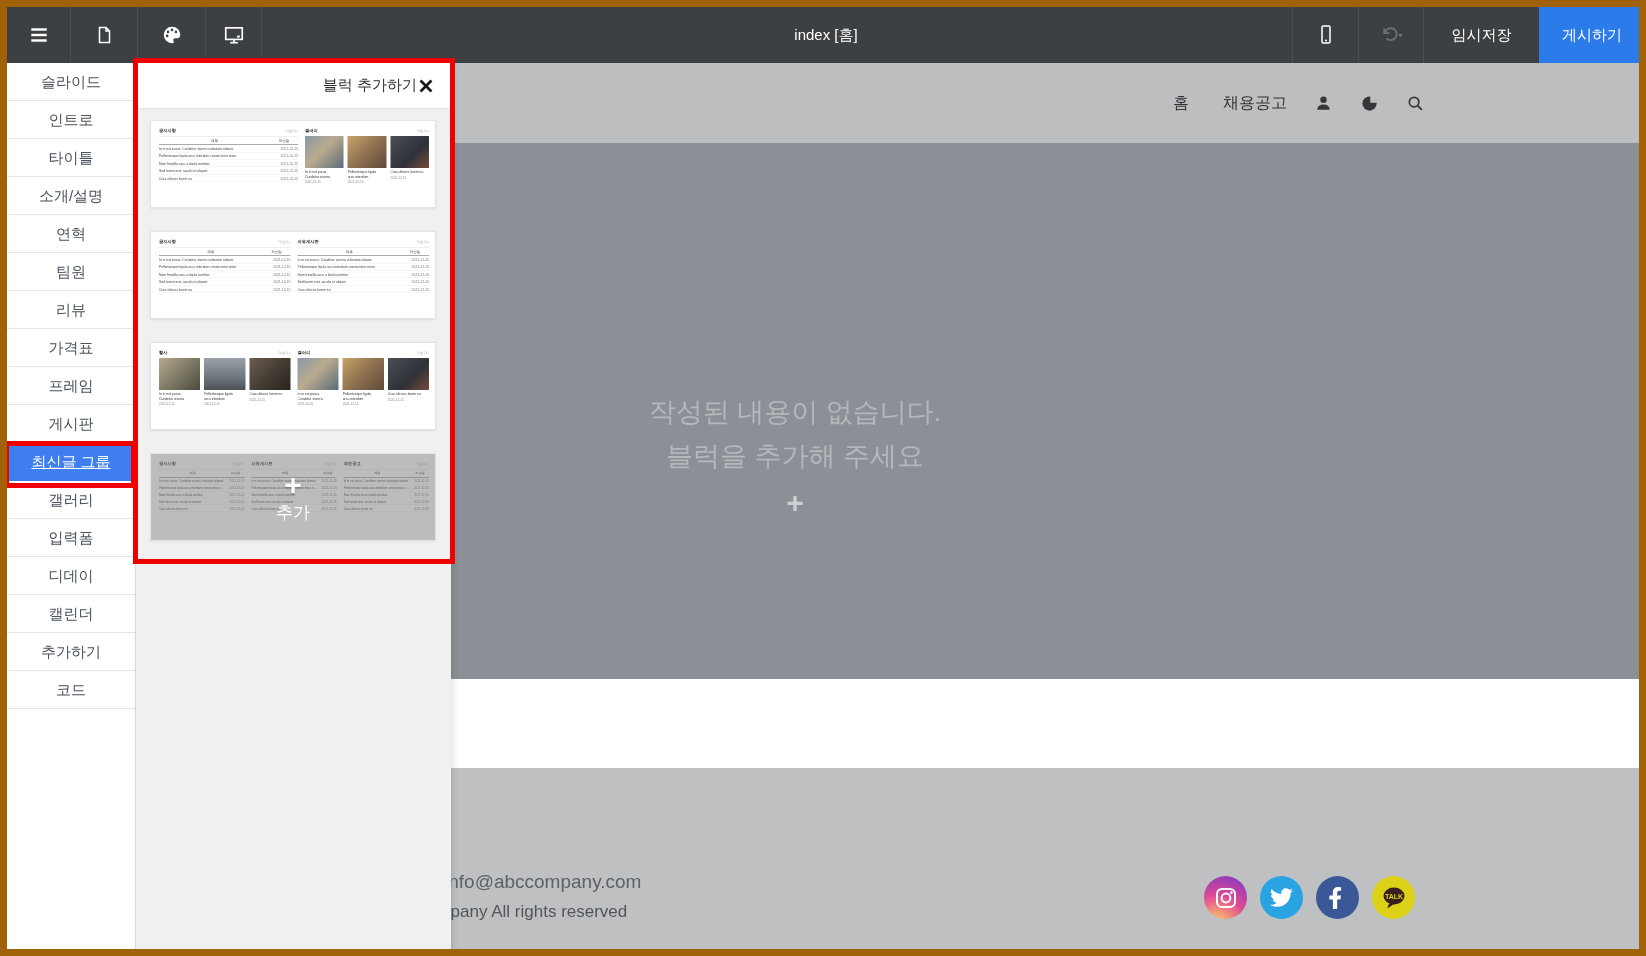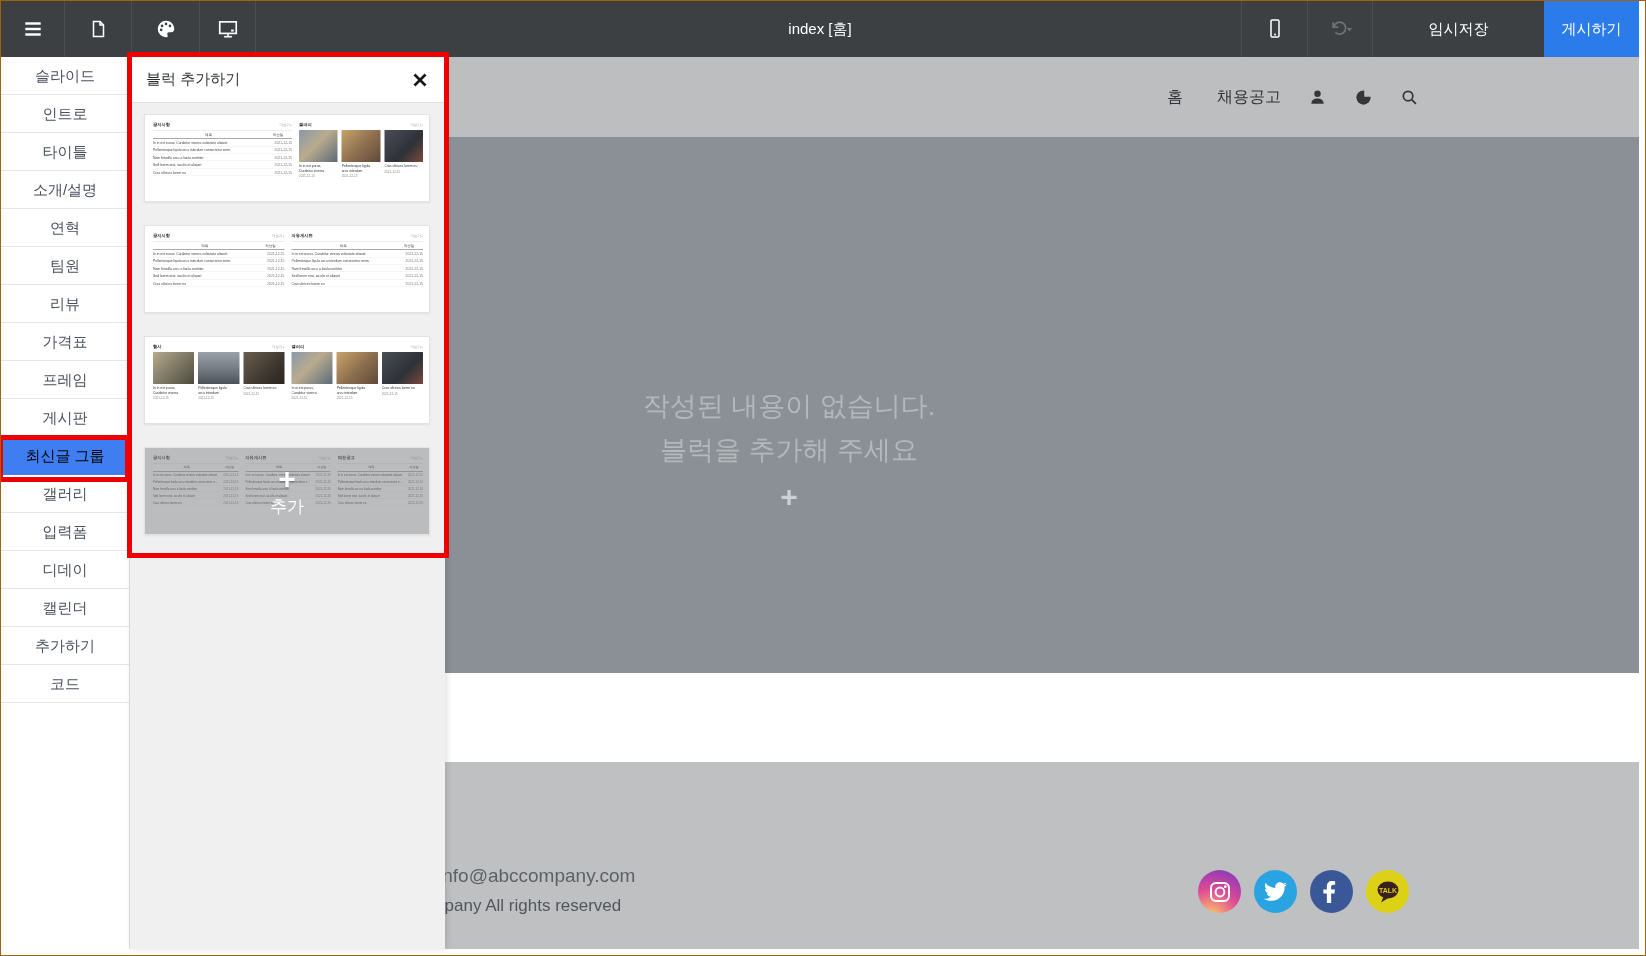--- a/index.html
+++ b/index.html
@@ -1,45 +1,45 @@
 <!DOCTYPE html>
 <html><head>
 <meta charset="utf-8">
 <style>
   html,body{margin:0;padding:0;background:#e8e8e8;}
   *{box-sizing:border-box;}
-  #app{position:relative;width:1646px;height:956px;border:1px solid #a16207;background:#ffffff;
+  #app{position:relative;width:1646px;height:956px;border:7px solid #a16207;background:#ffffff;
        font-family:"Liberation Sans",sans-serif;overflow:hidden;}
 
   
   .topbar{position:absolute;left:0;top:0;width:1638px;height:56px;background:#3d4043;z-index:10;display:flex;}
   .tb-cell{height:56px;display:flex;align-items:center;justify-content:center;cursor:pointer;}
   .tb-left{display:flex;}
   .tb-left .tb-cell{border-right:1px solid #4b4e51;}
   .tb-cell.c-menu{width:64px;}
   .tb-cell.c-page{width:67px;}
   .tb-cell.c-palette{width:68px;}
   .tb-cell.c-desktop{width:56px;}
   .tb-title{position:absolute;left:0;right:0;top:0;height:56px;line-height:56px;text-align:center;
             color:#ffffff;font-size:15px;pointer-events:none;z-index:1;}
   .tb-right{position:absolute;right:0;top:0;display:flex;height:56px;z-index:2;}
   .tb-right .tb-cell{border-left:1px solid #4b4e51;}
   .tb-cell.c-mobile{width:66px;}
   .tb-cell.c-undo{width:65px;}
   .tb-btn{height:56px;line-height:56px;text-align:center;color:#fff;font-size:15px;cursor:pointer;}
-  .tb-btn.temp{width:172px;border-left:1px solid #4b4e51;}
-  .tb-btn.publish{width:95px;background:#2b7cea;}
+  .tb-btn.temp{width:116px;border-left:1px solid #4b4e51;}
+  .tb-btn.publish{width:106px;background:#2b7cea;}
   .tb-btn.exit{width:125px;background:#313437;border-left:1px solid #4b4e51;}
 
   
   .sidebar{position:absolute;left:0;top:56px;width:129px;height:892px;background:#ffffff;z-index:4;
            border-right:1px solid #dcdedf;}
   .sb-item{height:38px;line-height:38px;text-align:center;font-size:15px;color:#49515c;
            border-bottom:1px solid #e3e5e7;cursor:pointer;background:#fff;}
-  .sb-item.active{background:#3e7ef0;color:#000000;border-bottom:1px solid #3e7ef0;}
+  .sb-item.active{background:#3e7ef0;color:#ffffff;border-bottom:1px solid #3e7ef0;text-decoration:underline;}
 
   
   .site-header{position:absolute;left:129px;top:56px;width:1509px;height:80px;background:#bdbebf;z-index:1;}
   .site-main{position:absolute;left:129px;top:136px;width:1509px;height:536px;background:#8b9096;z-index:1;}
   .site-footer{position:absolute;left:129px;top:761px;width:1509px;height:187px;background:#bfc0c1;z-index:1;}
 
   .site-nav{position:absolute;left:1037px;top:0;height:80px;display:flex;align-items:center;gap:26px;}
   .nav-links{display:flex;gap:34px;}
   .nav-link{font-size:16px;color:#303438;cursor:pointer;white-space:nowrap;}
   .nav-icon{width:20px;height:20px;display:flex;align-items:center;justify-content:center;cursor:pointer;}
@@ -54,21 +54,21 @@
   .sc{width:43px;height:43px;border-radius:50%;display:flex;align-items:center;justify-content:center;cursor:pointer;flex:none;}
   .sc.insta{background:radial-gradient(circle at 28% 115%,#fdc468 8%,#df4996 52%,#8a3ab9 90%);}
   .sc.tw{background:#2aa3e3;}
   .sc.fb{background:#3a5897;}
   .sc.kakao{background:#ddd117;}
 
   
   .panel{position:absolute;left:129px;top:56px;width:315px;height:892px;background:#f0f0f1;z-index:6;
          box-shadow:2px 0 6px rgba(0,0,0,.12);}
   .panel-header{height:46px;background:#ffffff;border-bottom:1px solid #e2e2e2;display:flex;
-                align-items:center;justify-content:space-between;padding:0 16px;}
+                align-items:center;justify-content:flex-end;padding:0 16px;}
   .panel-title{font-size:15px;color:#2c3034;}
   .panel-close{width:18px;height:18px;cursor:pointer;display:flex;align-items:center;justify-content:center;}
   .panel-body{position:absolute;left:0;top:46px;right:0;bottom:0;}
 
   .card{position:absolute;left:14px;width:286px;height:88px;background:#ffffff;border:1px solid #e3e3e3;
         box-shadow:0 1px 2px rgba(0,0,0,.07);overflow:hidden;cursor:pointer;}
   .c0{top:11px}.c1{top:122px}.c2{top:233px}.c3{top:344px}
   .card-inner{width:572px;height:176px;transform:scale(.5);transform-origin:0 0;display:flex;gap:14px;
               padding:13px 16px;}
   .sec{flex:1;min-width:0;display:flex;flex-direction:column;}

